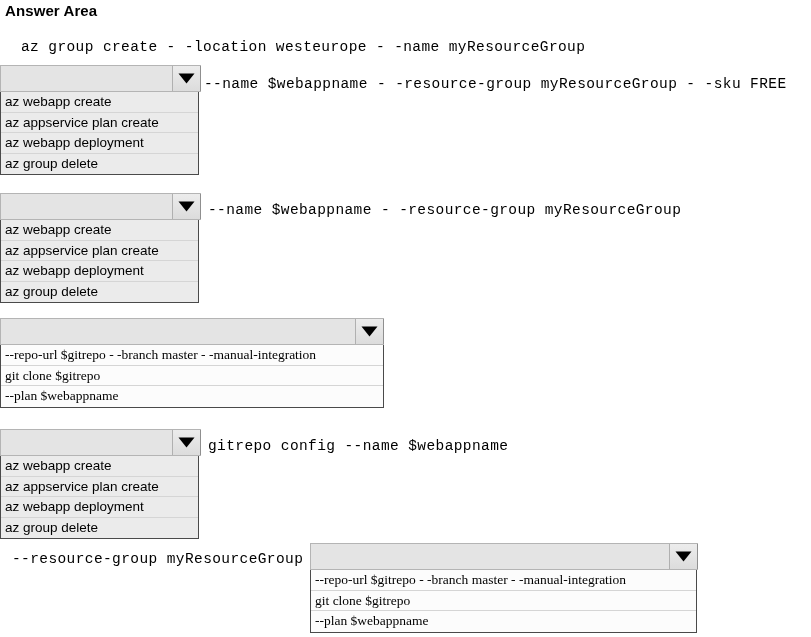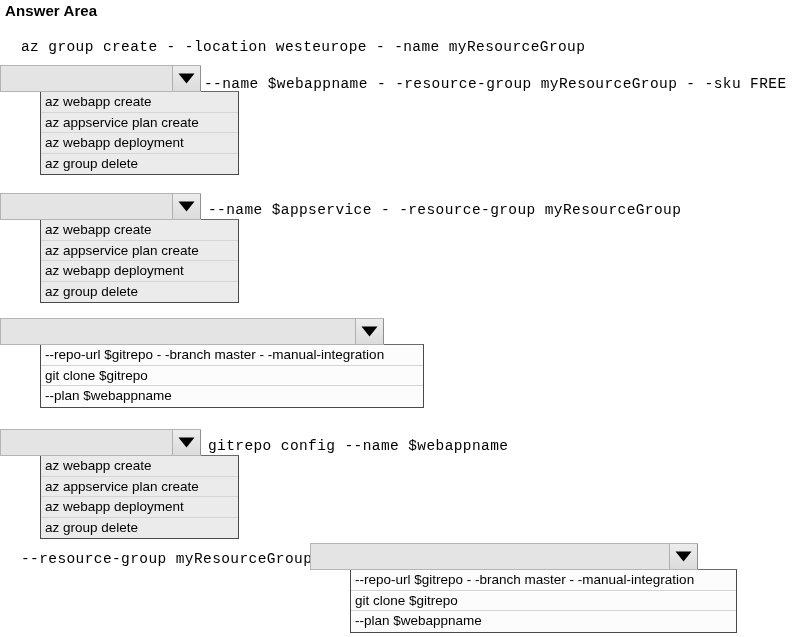--- a/index.html
+++ b/index.html
@@ -63,35 +63,34 @@
     align-items: center;
     justify-content: center;
   }
   .combo-btn svg { display: block; }
   .options {
     box-sizing: border-box;
     border: 1.5px solid #4a4a4a;
     border-top: 1px solid #6a6a6a;
     background: #6d28d9;
     margin-top: -1px;
-    margin-left: 40px;
   }
   .option {
     box-sizing: border-box;
     height: 20.5px;
     line-height: 20.5px;
     padding: 0 4px;
     font-size: 13.5px;
     white-space: nowrap;
     overflow: hidden;
     border-bottom: 1px solid #d5d5d5;
   }
   .option:last-child { border-bottom: none; }
   .opts-shaded .option { background: #ebebeb; }
-  .opts-plain .option { background: #fcfcfc; }
+  .opts-plain .option { background: #fcfcfc; font-family: Liberation Serif, serif; }
 </style>
 </head>
 <body>
 
 <div class="page-title">Answer Area</div>
 
 <div class="mono-line" style="left:21px; top:38px;">az group create - -location westeurope - -name myResourceGroup</div>
 
 <div class="dropdown" style="left:0px; top:65px; width:201px;">
   <div class="combo">
@@ -120,21 +119,21 @@
         </svg>
     </div>
   </div>
   <div class="options opts-shaded" style="width:199px;">
     <div class="option">az webapp create</div>
     <div class="option">az appservice plan create</div>
     <div class="option">az webapp deployment</div>
     <div class="option">az group delete</div>
   </div>
 </div>
-<div class="mono-line" style="left:208px; top:201px;">--name $appservice - -resource-group myResourceGroup</div>
+<div class="mono-line" style="left:208px; top:201px;">--name $webappname - -resource-group myResourceGroup</div>
 
 <div class="dropdown" style="left:0px; top:318px; width:384px;">
   <div class="combo">
     <div class="combo-value"></div>
     <div class="combo-btn">
       <svg width="17" height="11" viewBox="0 0 17 11" aria-hidden="true">
           <polygon points="0.5,0.5 16.5,0.5 8.5,10.5" fill="#000000"></polygon>
         </svg>
     </div>
   </div>
@@ -156,21 +155,21 @@
   </div>
   <div class="options opts-shaded" style="width:199px;">
     <div class="option">az webapp create</div>
     <div class="option">az appservice plan create</div>
     <div class="option">az webapp deployment</div>
     <div class="option">az group delete</div>
   </div>
 </div>
 <div class="mono-line" style="left:208px; top:437px;">gitrepo config --name $webappname</div>
 
-<div class="mono-line" style="left:21px; top:550px;">--resource-group myResourceGroup</div>
+<div class="mono-line" style="left:12px; top:550px;">--resource-group myResourceGroup</div>
 <div class="dropdown" style="left:310px; top:543px; width:388px;">
   <div class="combo">
     <div class="combo-value"></div>
     <div class="combo-btn">
       <svg width="17" height="11" viewBox="0 0 17 11" aria-hidden="true">
           <polygon points="0.5,0.5 16.5,0.5 8.5,10.5" fill="#000000"></polygon>
         </svg>
     </div>
   </div>
   <div class="options opts-plain" style="width:387px;">

